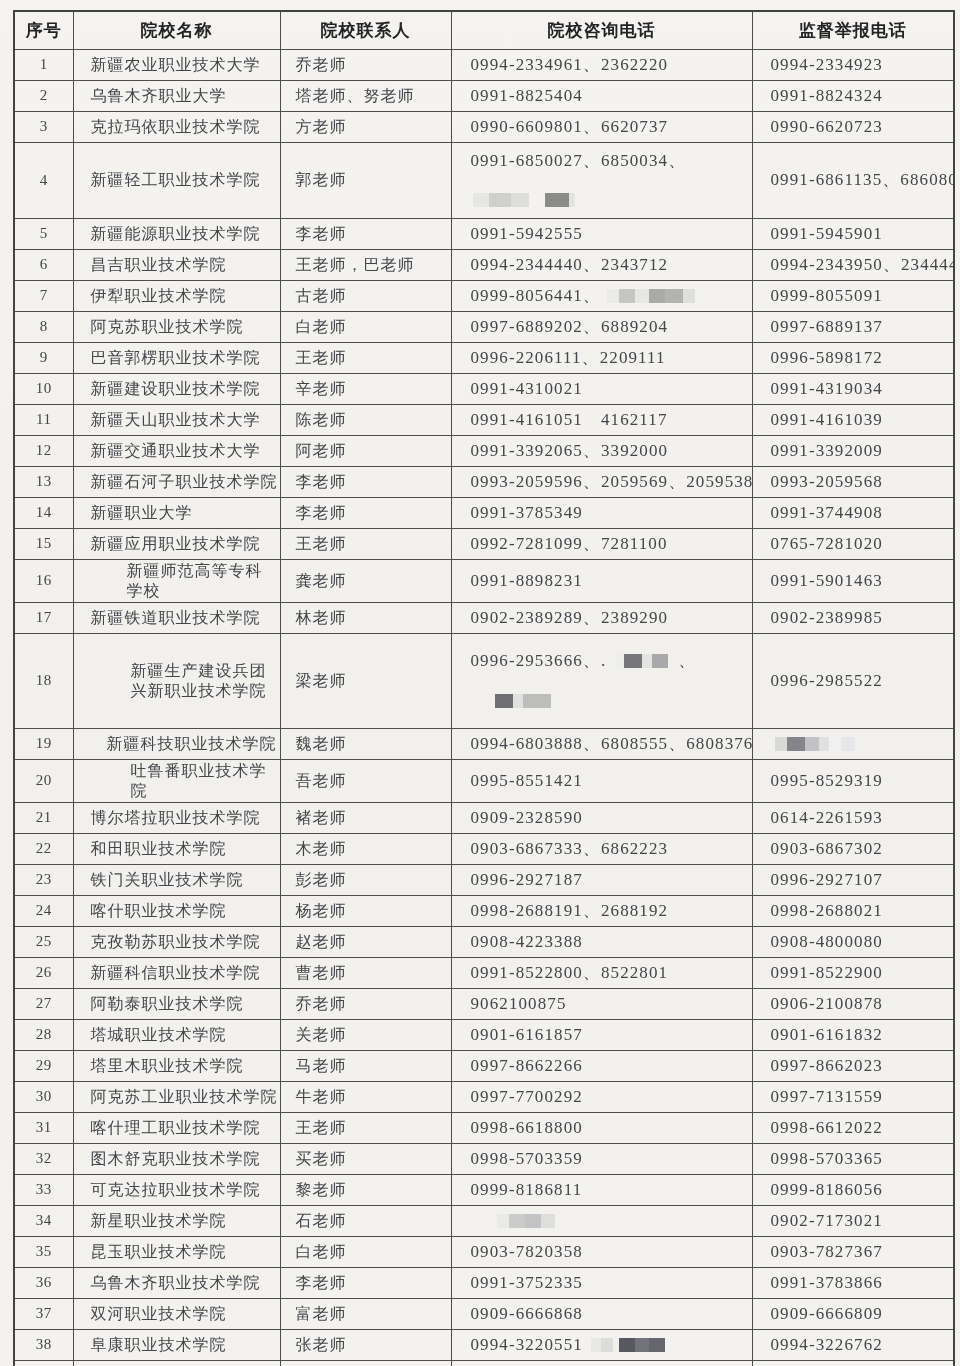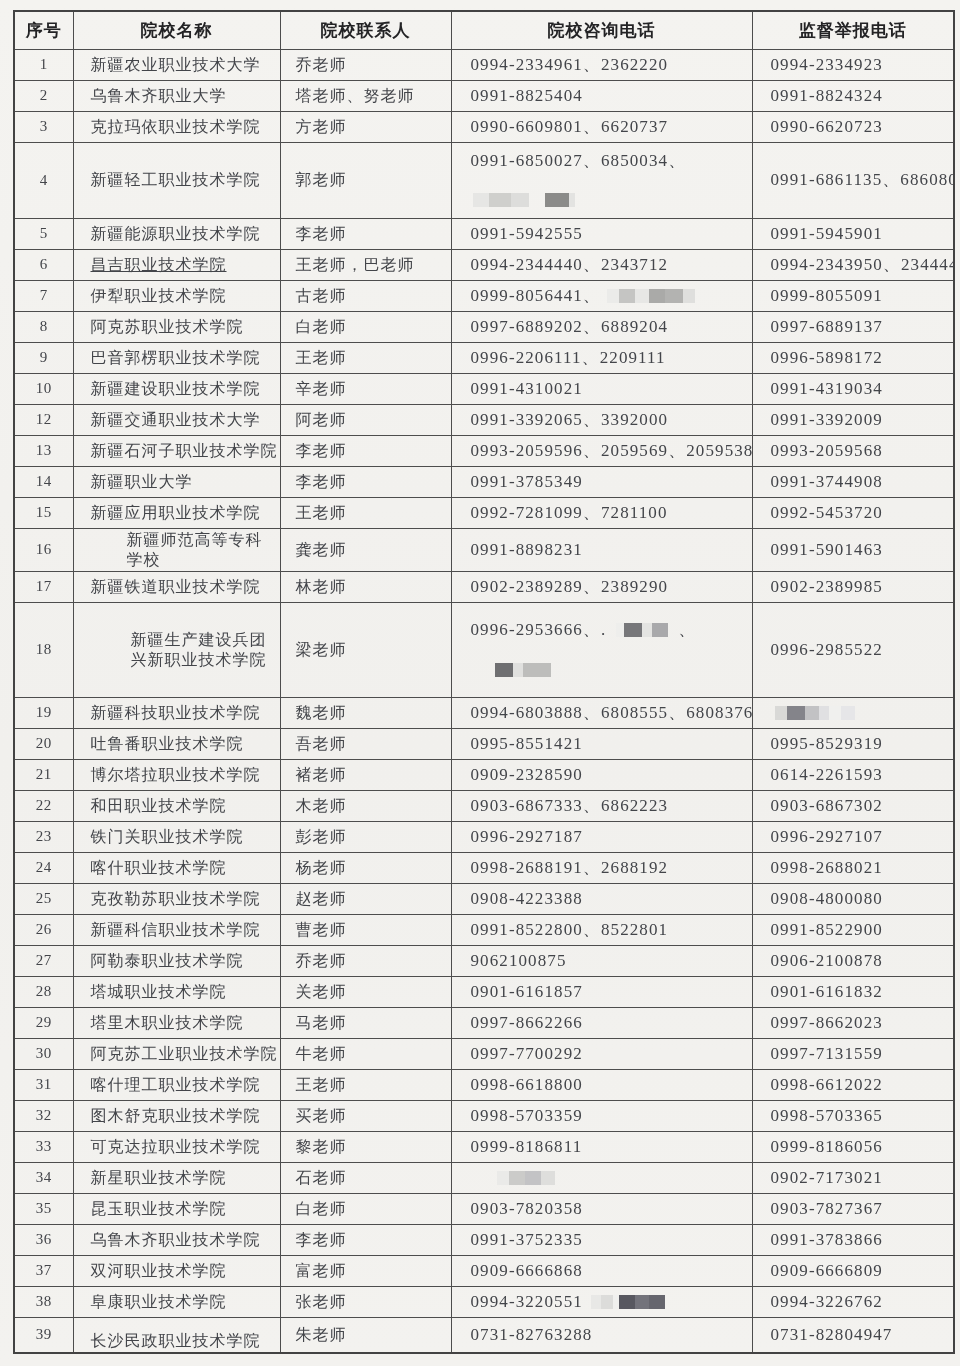--- a/index.html
+++ b/index.html
@@ -184,21 +184,21 @@
           </td>
           <td class="cell-report">
             <div class="line"><span class="txt">0991-5945901</span></div>
           </td>
         </tr>
         <tr style="height: 31px;">
           <td class="cell-no">
             <div class="line"><span class="txt">6</span></div>
           </td>
           <td class="cell-name">
-            <div class="line" style="white-space: normal; text-decoration: underline;"><span class="txt">昌吉职业技术学院</span></div>
+            <div class="line" style="white-space: normal;"><span class="txt">昌吉职业技术学院</span></div>
           </td>
           <td class="cell-contact">
             <div class="line"><span class="txt">王老师，巴老师</span></div>
           </td>
           <td class="cell-phone">
             <div class="line"><span class="txt">0994-2344440、2343712</span></div>
           </td>
           <td class="cell-report">
             <div class="line"><span class="txt">0994-2343950、2344440</span></div>
           </td>
@@ -273,20 +273,37 @@
           </td>
           <td class="cell-phone">
             <div class="line"><span class="txt">0991-4310021</span></div>
           </td>
           <td class="cell-report">
             <div class="line"><span class="txt">0991-4319034</span></div>
           </td>
         </tr>
         <tr style="height: 31px;">
           <td class="cell-no">
+            <div class="line"><span class="txt">11</span></div>
+          </td>
+          <td class="cell-name">
+            <div class="line" style="white-space: normal;"><span class="txt">新疆天山职业技术大学</span></div>
+          </td>
+          <td class="cell-contact">
+            <div class="line"><span class="txt">陈老师</span></div>
+          </td>
+          <td class="cell-phone">
+            <div class="line"><span class="txt">0991-4161051　4162117</span></div>
+          </td>
+          <td class="cell-report">
+            <div class="line"><span class="txt">0991-4161039</span></div>
+          </td>
+        </tr>
+        <tr style="height: 31px;">
+          <td class="cell-no">
             <div class="line"><span class="txt">12</span></div>
           </td>
           <td class="cell-name">
             <div class="line" style="white-space: normal;"><span class="txt">新疆交通职业技术大学</span></div>
           </td>
           <td class="cell-contact">
             <div class="line"><span class="txt">阿老师</span></div>
           </td>
           <td class="cell-phone">
             <div class="line"><span class="txt">0991-3392065、3392000</span></div>
@@ -336,21 +353,21 @@
           <td class="cell-name">
             <div class="line" style="white-space: normal;"><span class="txt">新疆应用职业技术学院</span></div>
           </td>
           <td class="cell-contact">
             <div class="line"><span class="txt">王老师</span></div>
           </td>
           <td class="cell-phone">
             <div class="line"><span class="txt">0992-7281099、7281100</span></div>
           </td>
           <td class="cell-report">
-            <div class="line"><span class="txt">0992-5453720</span></div>
+            <div class="line"><span class="txt">0765-7281020</span></div>
           </td>
         </tr>
         <tr style="height: 31px;">
           <td class="cell-no">
             <div class="line"><span class="txt">16</span></div>
           </td>
           <td class="cell-name">
             <div class="line" style="white-space: normal; margin-left: 36px;"><span class="txt">新疆师范高等专科学校</span></div>
           </td>
           <td class="cell-contact">
@@ -405,21 +422,21 @@
           </td>
           <td class="cell-report">
             <div class="line"><span class="txt">0996-2985522</span></div>
           </td>
         </tr>
         <tr style="height: 31px;">
           <td class="cell-no">
             <div class="line"><span class="txt">19</span></div>
           </td>
           <td class="cell-name">
-            <div class="line" style="white-space: normal;"><span class="txt">新疆科技职业技术学院</span></div>
+            <div class="line" style="white-space: normal; margin-left: 16px;"><span class="txt">新疆科技职业技术学院</span></div>
           </td>
           <td class="cell-contact">
             <div class="line"><span class="txt">魏老师</span></div>
           </td>
           <td class="cell-phone">
             <div class="line"><span class="txt">0994-6803888、6808555、6808376</span></div>
           </td>
           <td class="cell-report">
             <div class="line"><span class="gap" style="width: 4px;"></span><span class="mosaic">
                 <i style="width: 12px; background: rgb(217, 217, 215);"></i>
@@ -429,21 +446,21 @@
                 <i style="width: 12px; background: rgb(240, 240, 238);"></i>
                 <i style="width: 14px; background: rgb(230, 230, 232);"></i>
               </span></div>
           </td>
         </tr>
         <tr style="height: 31px;">
           <td class="cell-no">
             <div class="line"><span class="txt">20</span></div>
           </td>
           <td class="cell-name">
-            <div class="line" style="white-space: normal;"><span class="txt">吐鲁番职业技术学院</span></div>
+            <div class="line" style="white-space: normal; margin-left: 40px;"><span class="txt">吐鲁番职业技术学院</span></div>
           </td>
           <td class="cell-contact">
             <div class="line"><span class="txt">吾老师</span></div>
           </td>
           <td class="cell-phone">
             <div class="line"><span class="txt">0995-8551421</span></div>
           </td>
           <td class="cell-report">
             <div class="line"><span class="txt">0995-8529319</span></div>
           </td>

